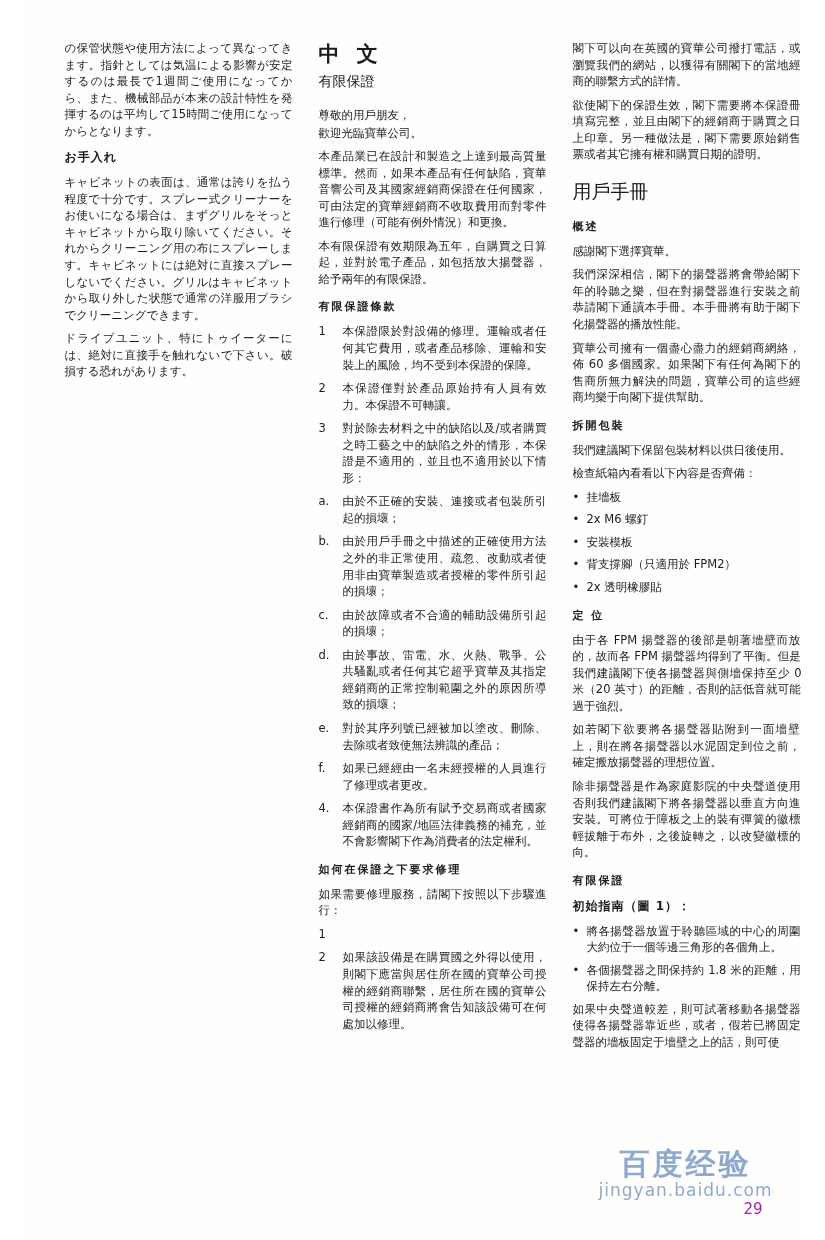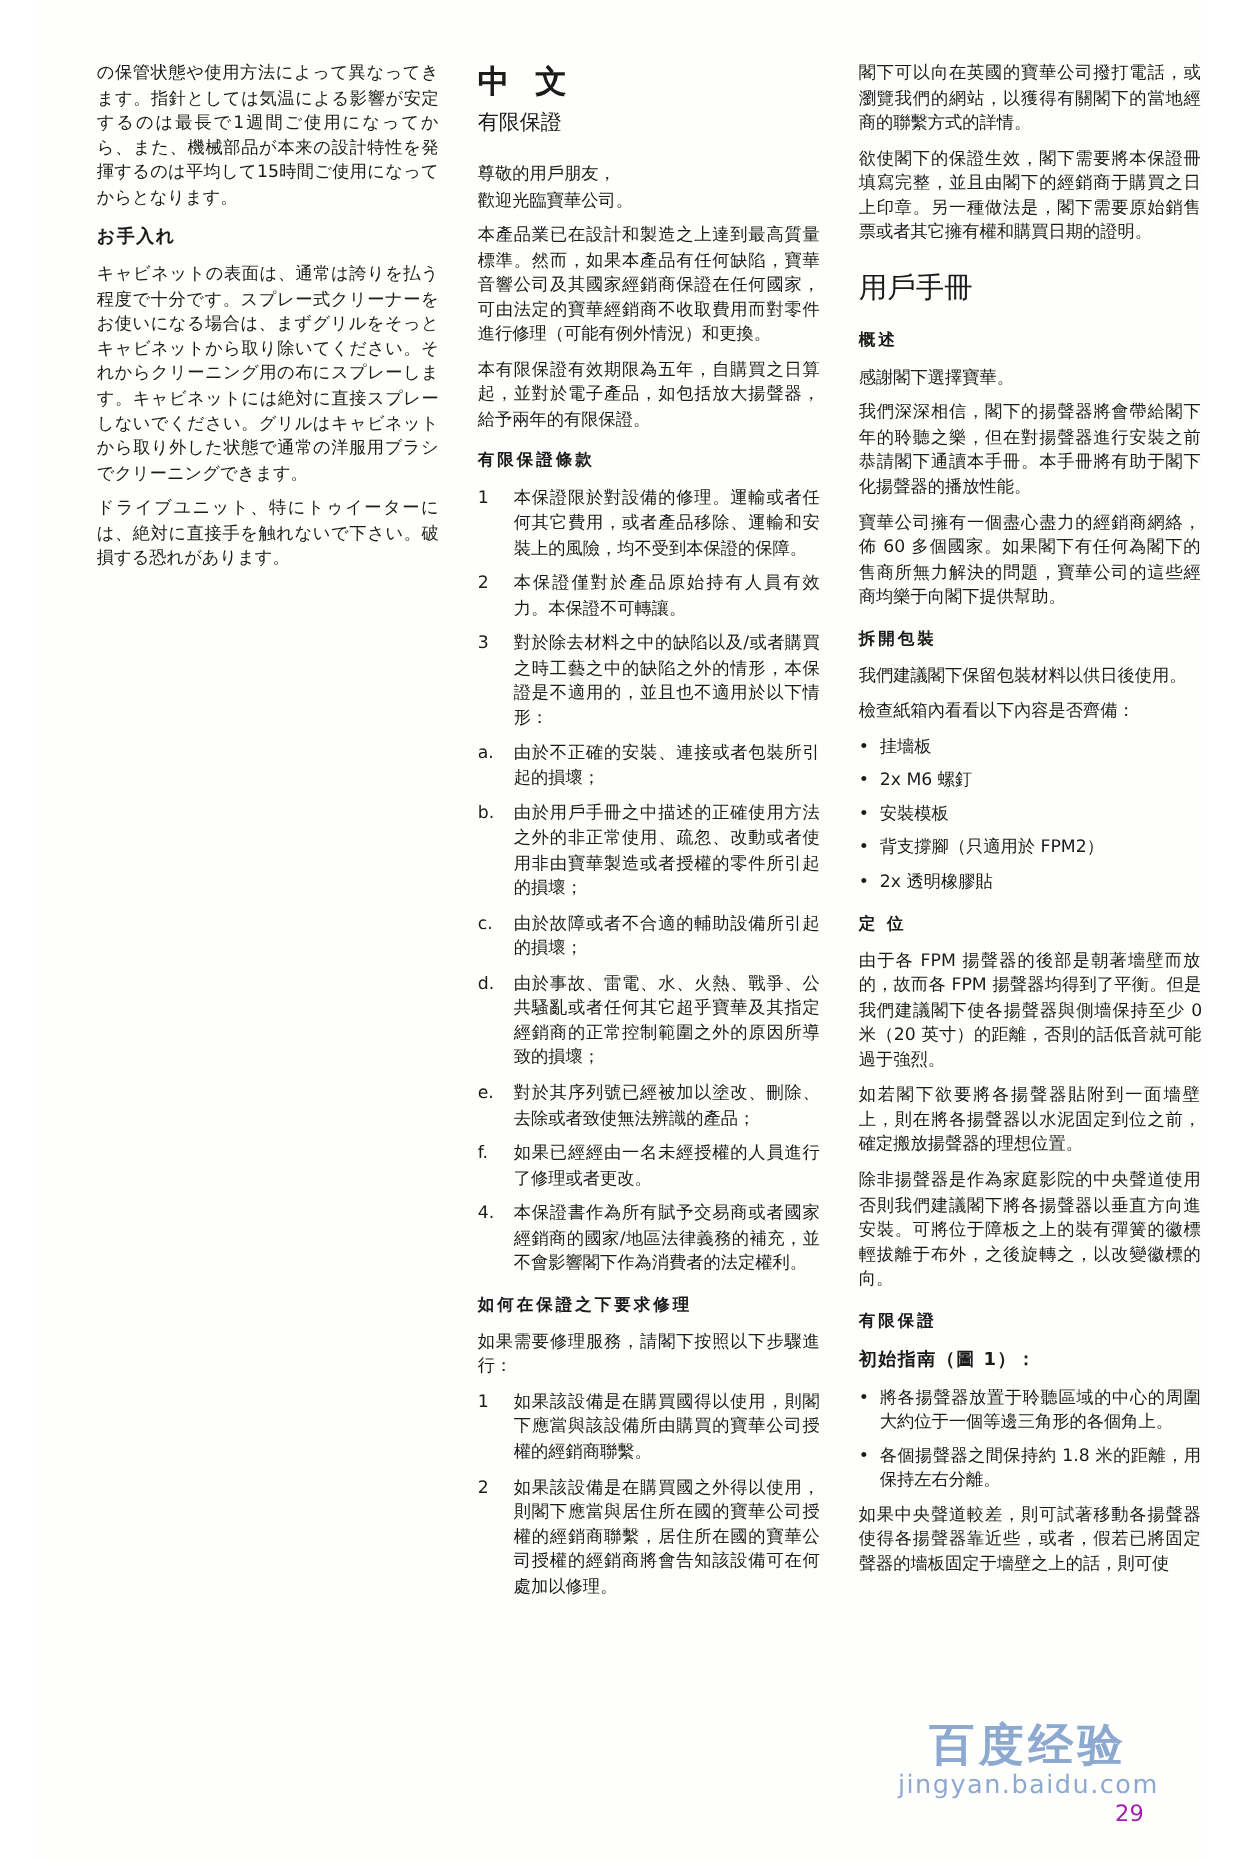--- a/index.html
+++ b/index.html
@@ -95,21 +95,20 @@
       <div class="term">
         <span class="num">4.</span>
         <span class="txt">本保證書作為所有賦予交易商或者國家經銷商的國家/地區法律義務的補充，並不會影響閣下作為消費者的法定權利。</span>
       </div>
 
       <div class="h-sec">如何在保證之下要求修理</div>
       <p class="body">如果需要修理服務，請閣下按照以下步驟進行：</p>
 
       <div class="term">
         <span class="num">1</span>
-        <span class="txt">如果該設備是在購買國得以使用，則閣下應當與該設備所由購買的寶華公司授權的經銷商聯繫。</span>
       </div>
       <div class="term">
         <span class="num">2</span>
         <span class="txt">如果該設備是在購買國之外得以使用，則閣下應當與居住所在國的寶華公司授權的經銷商聯繫，居住所在國的寶華公司授權的經銷商將會告知該設備可在何處加以修理。</span>
       </div>
     </div>
 
     <div class="col col-right">
       <p class="body">閣下可以向在英國的寶華公司撥打電話，或者瀏覽我們的網站，以獲得有關閣下的當地經銷商的聯繫方式的詳情。</p>
       <p class="body">欲使閣下的保證生效，閣下需要將本保證冊頁填寫完整，並且由閣下的經銷商于購買之日蓋上印章。另一種做法是，閣下需要原始銷售發票或者其它擁有權和購買日期的證明。</p>

